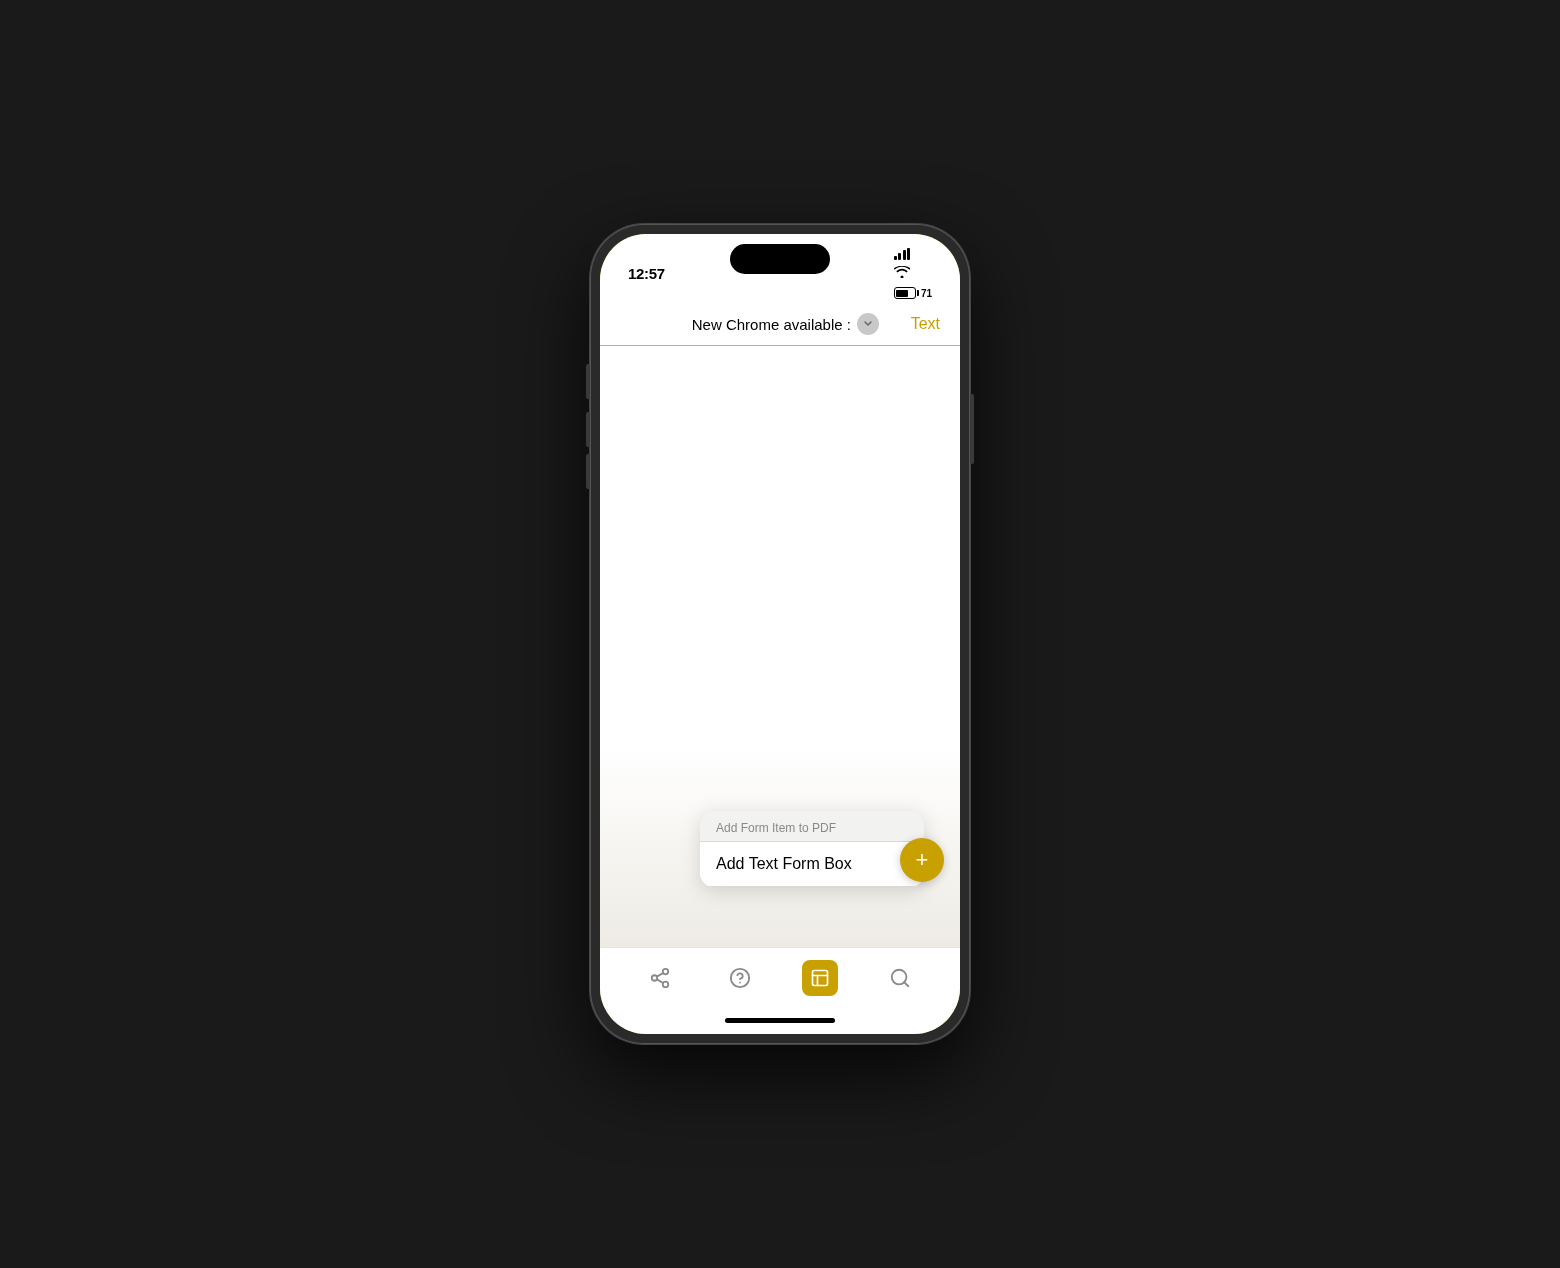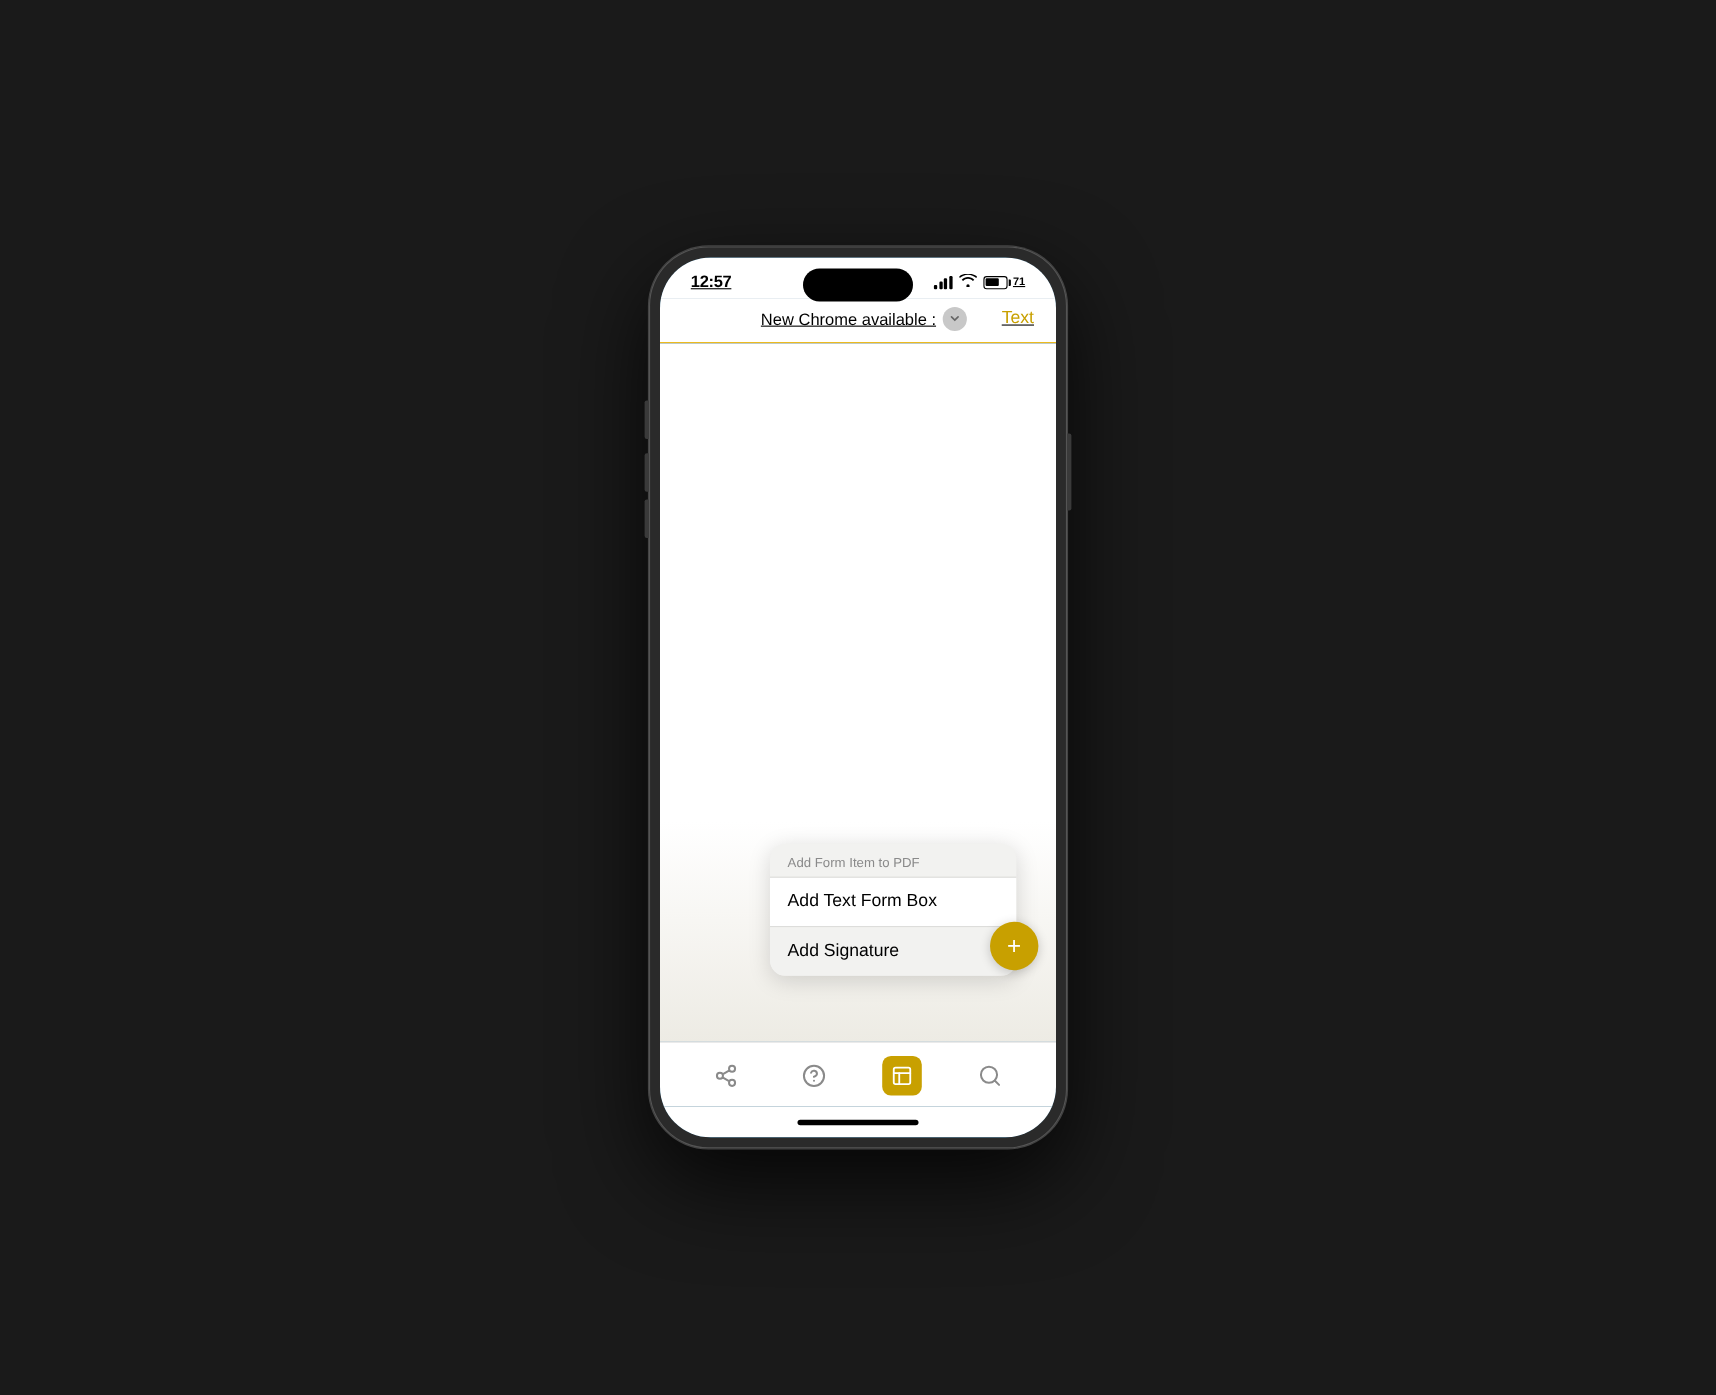--- a/index.html
+++ b/index.html
@@ -44,27 +44,26 @@
       top: 170px;
       width: 4px;
       height: 70px;
       background: #3a3a3a;
       border-radius: 0 2px 2px 0;
     }
 
     .phone-screen {
       width: 100%;
       height: 100%;
-      background: #0c4a6e;
+      background: #84cc16;
       border-radius: 46px;
       overflow: hidden;
       position: relative;
       display: flex;
       flex-direction: column;
-      text-decoration: underline;
     }
 
     
     .status-bar {
       display: flex;
       justify-content: space-between;
       align-items: center;
       padding: 14px 28px 6px;
       background: #fff;
       position: relative;
@@ -86,22 +85,23 @@
       transform: translateX(-50%);
       width: 100px;
       height: 30px;
       background: #000;
       border-radius: 20px;
       z-index: 20;
     }
 
     .status-icons {
       display: flex;
-      align-items: center;
+      align-items: flex-start;
       gap: 6px;
+      flex-direction: column;
     }
 
     .signal-bars {
       display: flex;
       align-items: flex-end;
       gap: 1.5px;
       height: 12px;
     }
     .signal-bar {
       width: 3px;
@@ -375,23 +375,20 @@
 
       <div class="overlay-gradient"></div>
 
       <div class="popup-menu">
         <div class="popup-header">Add Form Item to PDF</div>
         <div class="popup-divider"></div>
         <div class="popup-item">
           <span>Add Text Form Box</span>
         </div>
         <div class="popup-divider"></div>
-        <div class="popup-item">
-          <span>Add Signature</span>
-        </div>
       </div>
 
       <div class="fab-button">
         <span class="fab-plus">+</span>
       </div>
     </div>
 
     <div class="bottom-toolbar">
 
       <div class="toolbar-item">

